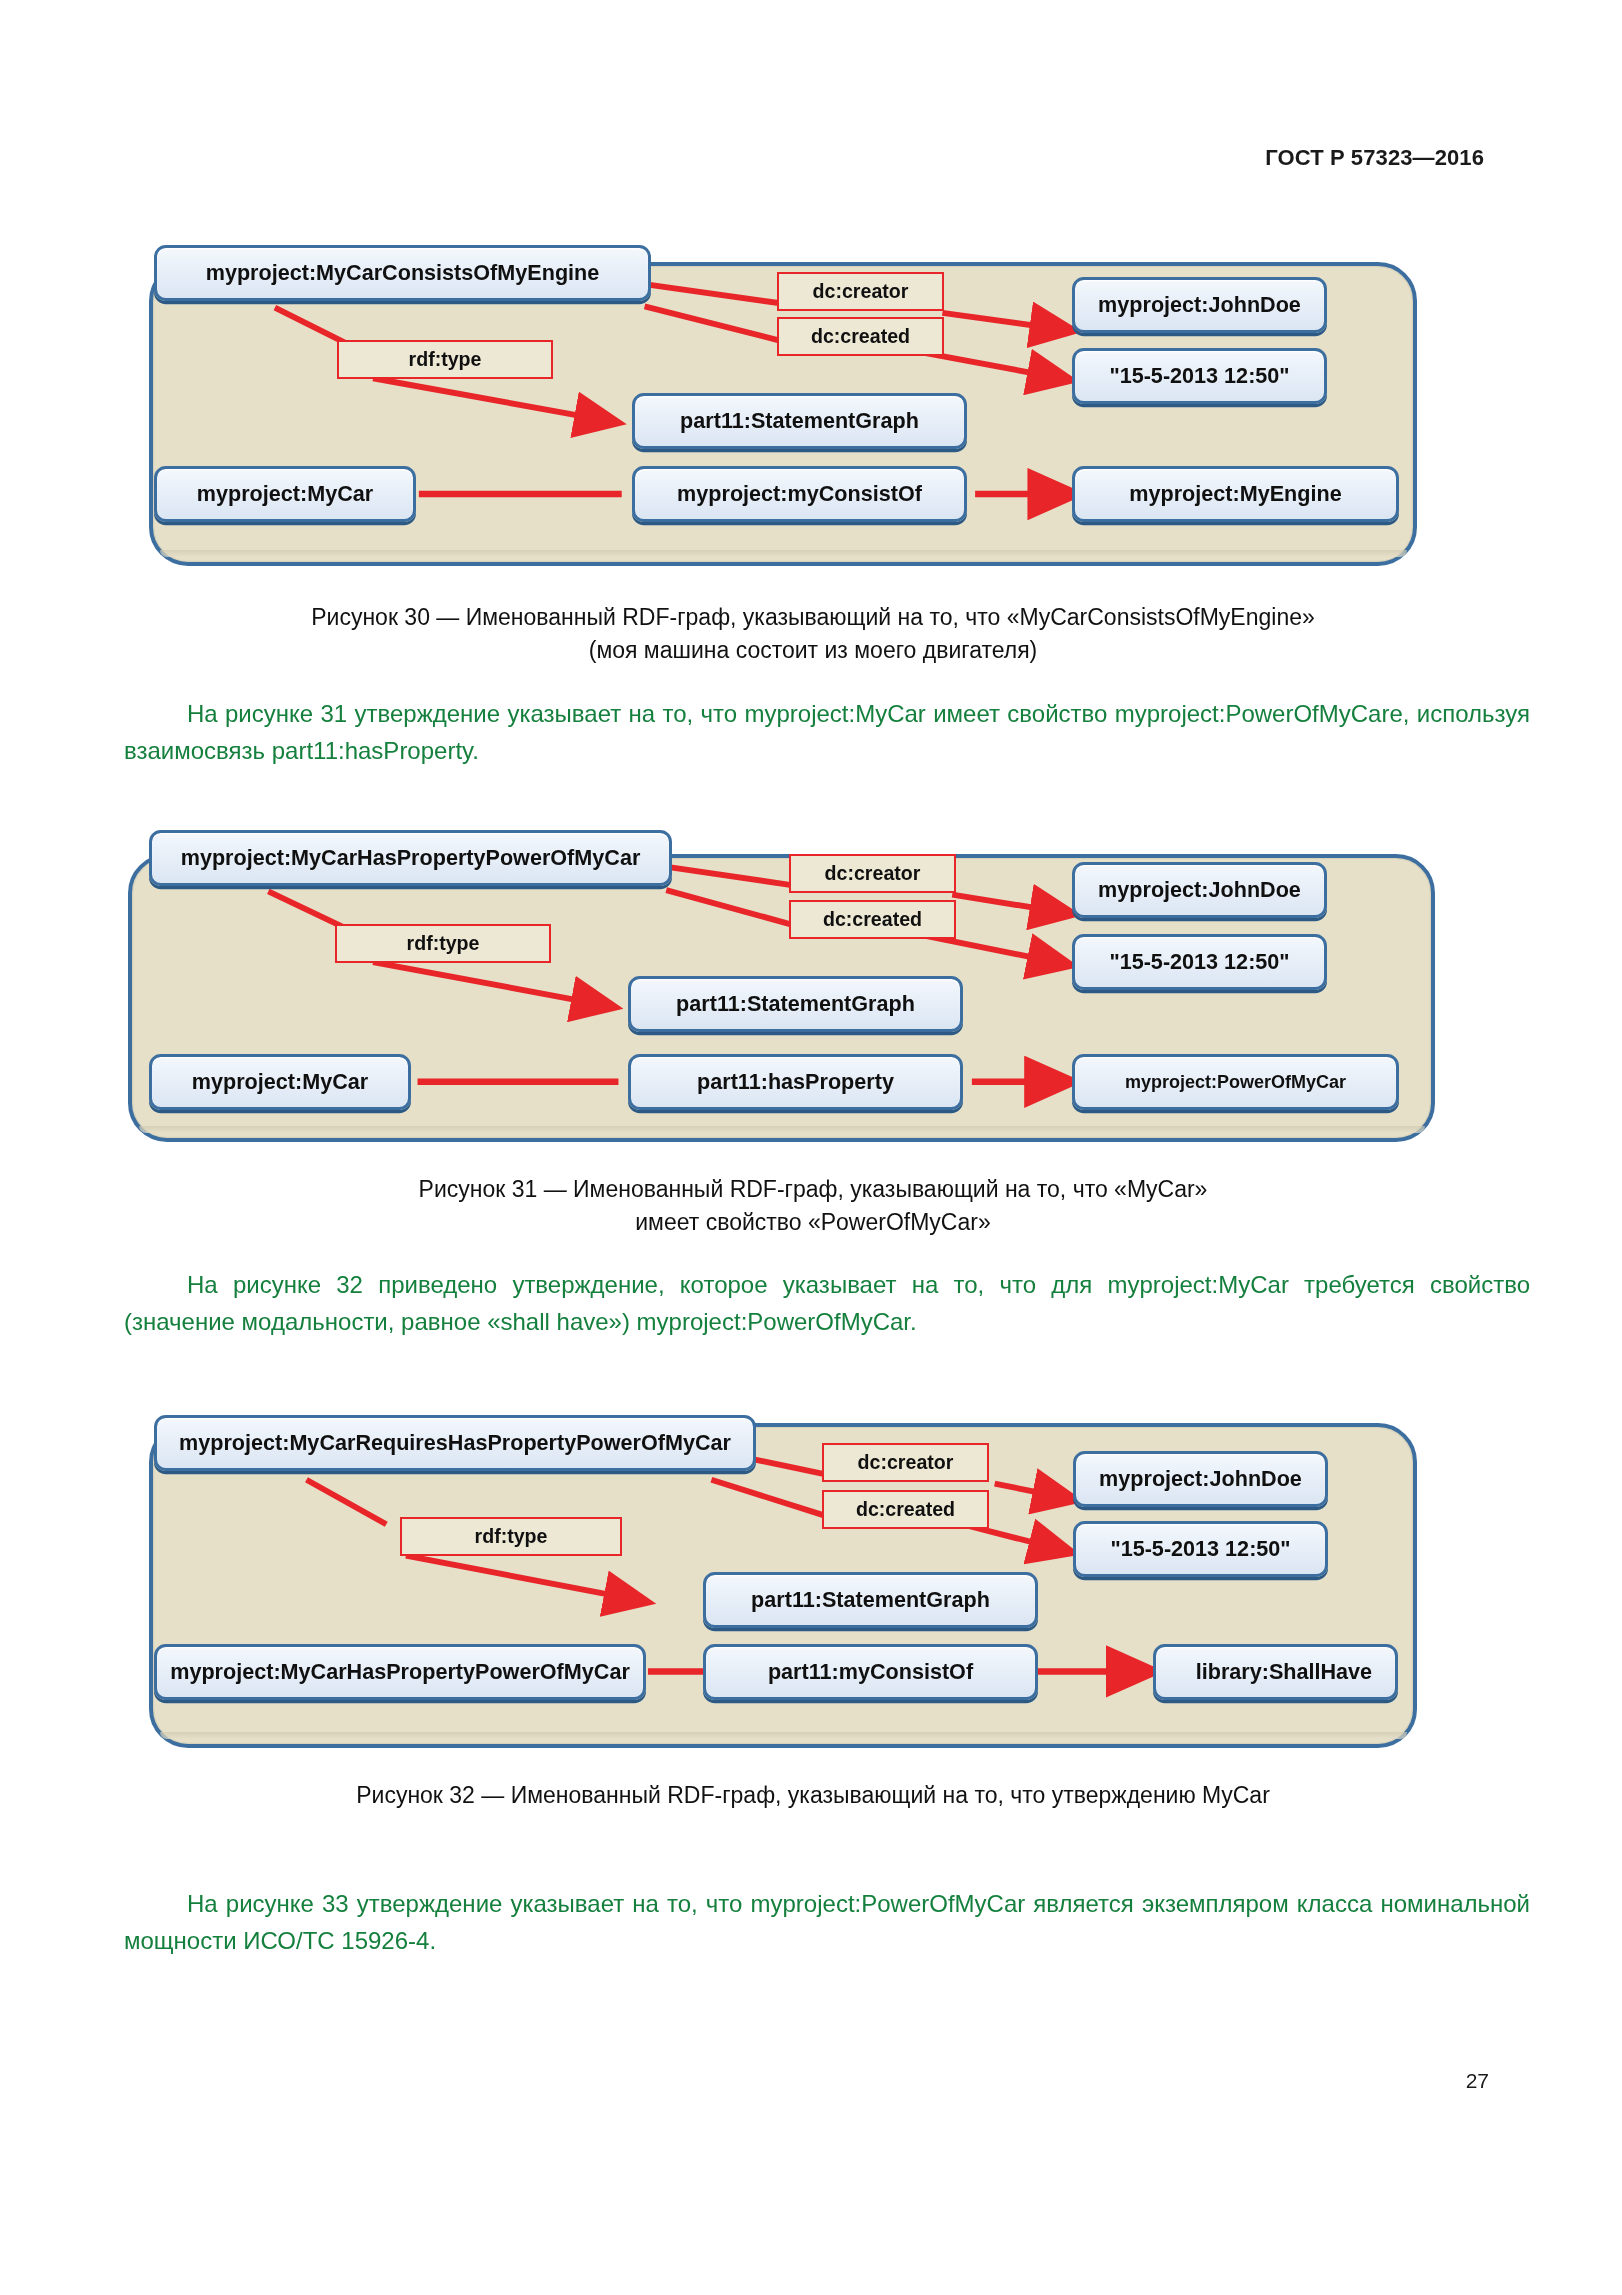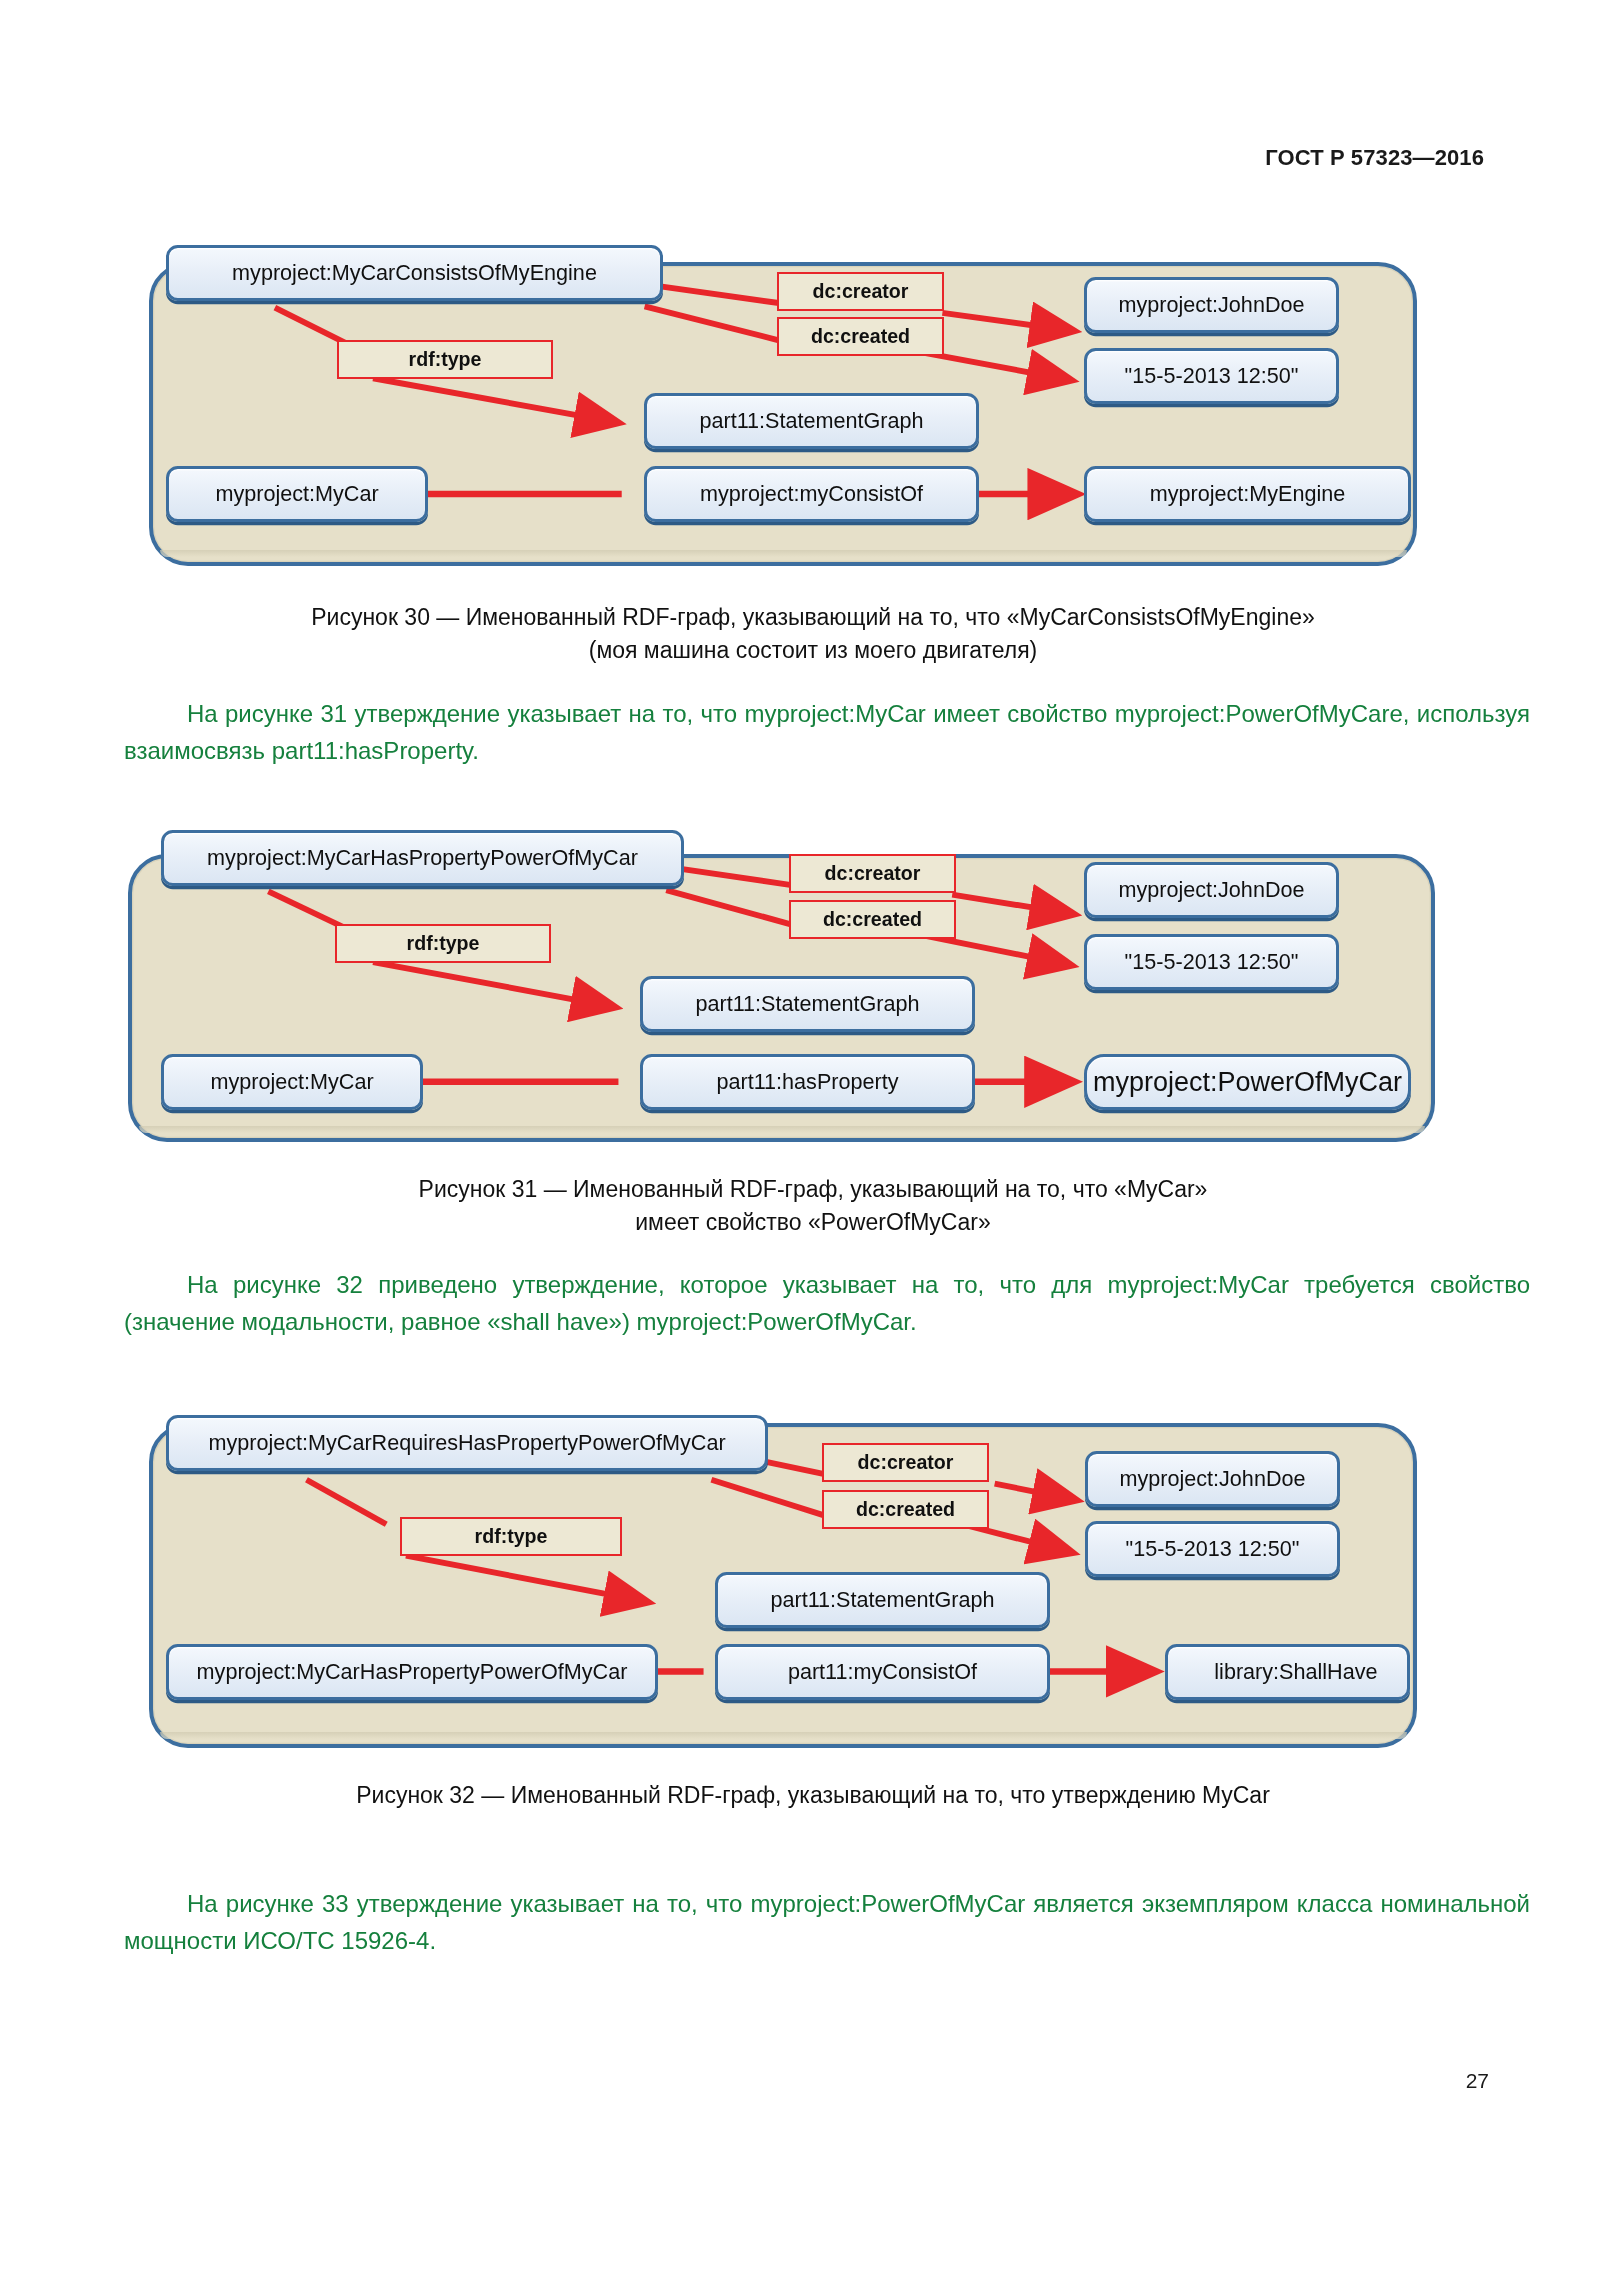--- a/index.html
+++ b/index.html
@@ -49,27 +49,26 @@
     border-radius:0 0 31px 31px;opacity:.7;
   }
 
   .node{
     position:absolute;
     background:linear-gradient(to bottom,#f4f8fd 0%,#e8eff8 45%,#dbe6f3 100%);
     border:3.3px solid #3c6e9f;
     border-radius:11.8px;
     box-shadow:0 3.3px 0 0 #2d5a85, inset 0 1.3px 1.3px rgba(255,255,255,.95);
     display:flex;align-items:center;justify-content:center;
-    font-weight:normal;color:#101010;
+    font-weight:bold;color:#101010;
     text-align:center;
     box-sizing:border-box;
     padding:0 9.2px;
     white-space:nowrap;
     z-index:3;
-    margin-left:12px;
   }
 
   .edge-label{
     position:absolute;
     background:#ede8d4;
     border:2.6px solid #e8262a;
     display:flex;align-items:center;justify-content:center;
     font-weight:bold;color:#101010;
     box-sizing:border-box;
     white-space:nowrap;
@@ -152,21 +151,21 @@
       <line x1="638" y1="1653" x2="945" y2="1653" stroke="#e8262a" stroke-width="10"></line>
       <line x1="1485" y1="1653" x2="1635" y2="1653" stroke="#e8262a" stroke-width="10" marker-end="url(#ah31)"></line>
     </svg>
 
     <div class="node" style="left:149px;top:830px;width:523px;height:56px;font-size:21.6px;">myproject:MyCarHasPropertyPowerOfMyCar</div>
     <div class="node" style="left:1072px;top:862px;width:255px;height:56px;font-size:21.6px;">myproject:JohnDoe</div>
     <div class="node" style="left:1072px;top:934px;width:255px;height:56px;font-size:21.6px;">"15-5-2013 12:50"</div>
     <div class="node" style="left:628px;top:976px;width:335px;height:56px;font-size:21.6px;">part11:StatementGraph</div>
     <div class="node" style="left:149px;top:1054px;width:262px;height:56px;font-size:21.6px;">myproject:MyCar</div>
     <div class="node" style="left:628px;top:1054px;width:335px;height:56px;font-size:21.6px;text-align:center;">part11:hasProperty</div>
-    <div class="node" style="left:1072px;top:1054px;width:327px;height:56px;font-size:27px;border-radius:20px;">myproject:PowerOfMyCar</div>
+    <div class="node" style="left:1072px;top:1054px;width:327px;height:56px;font-size:18px;">myproject:PowerOfMyCar</div>
 
     <div class="edge-label" style="left:789px;top:854px;width:167px;height:39px;font-size:19.6px;">dc:creator</div>
     <div class="edge-label" style="left:789px;top:900px;width:167px;height:39px;font-size:19.6px;">dc:created</div>
     <div class="edge-label" style="left:335px;top:924px;width:216px;height:39px;font-size:19.6px;">rdf:type</div>
   </div>
 
   <div class="caption" style="top:1173px;">
     <div>Рисунок 31 — Именованный RDF-граф, указывающий на то, что «MyCar»</div>
     <div>имеет свойство «PowerOfMyCar»</div>
   </div>

